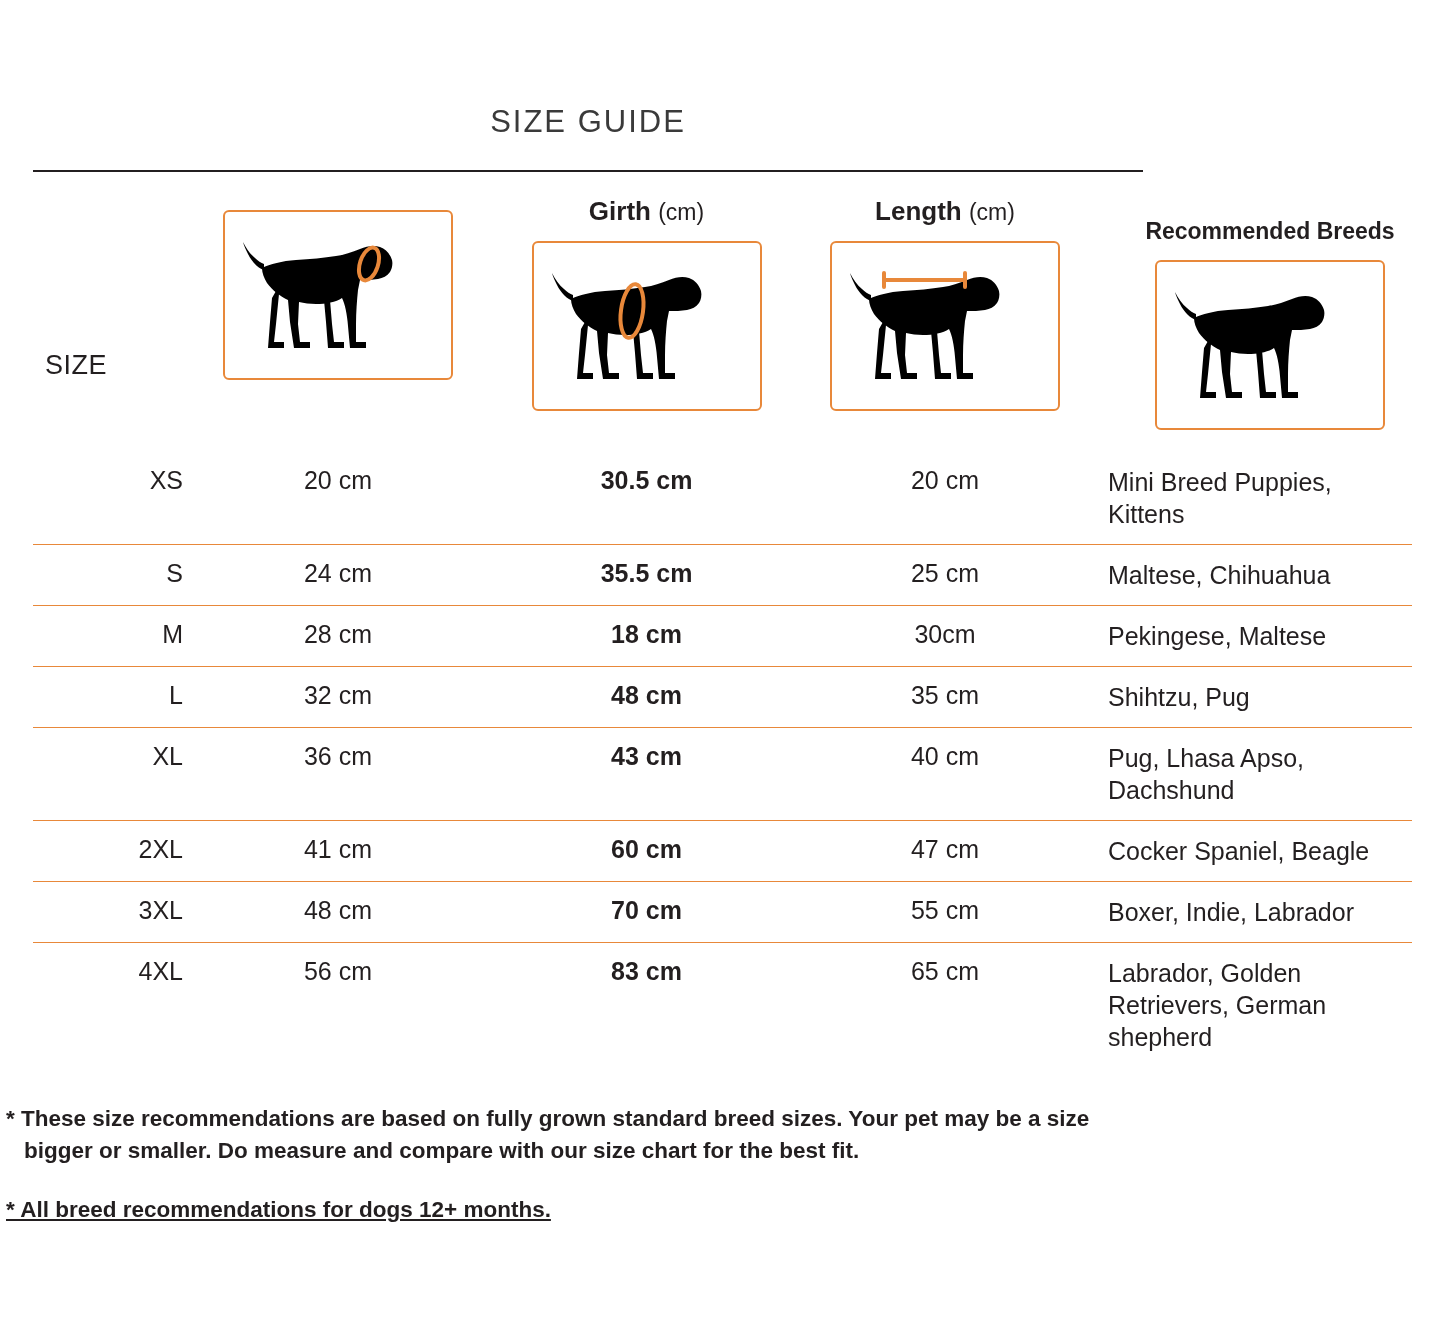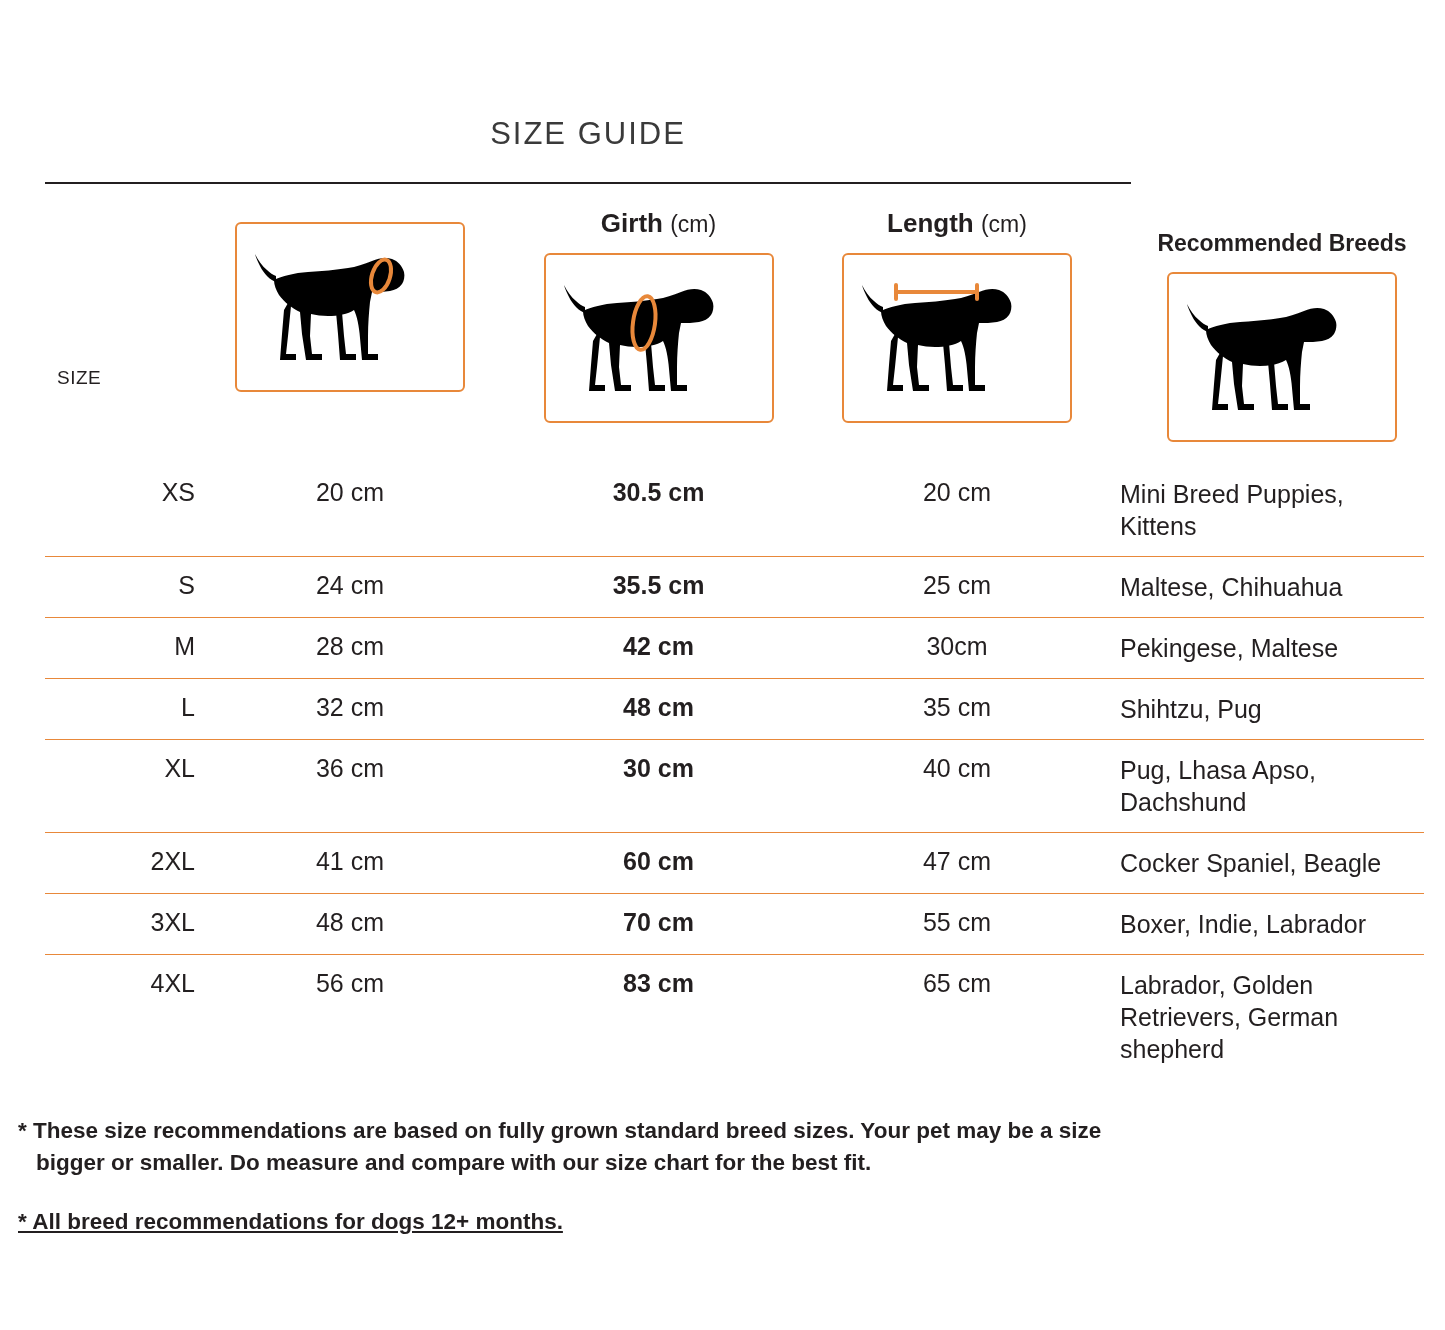--- a/index.html
+++ b/index.html
@@ -12,21 +12,21 @@
     width: 1445px;
     height: 1330px;
     font-family: "Liberation Sans", sans-serif;
     color: #231f20;
     position: relative;
     overflow: hidden;
   }
   .page {
     width: 1176px;
     height: 1330px;
-    padding: 12px;
+    padding: 0;
     position: relative;
   }
   .title {
     text-align: center;
     font-size: 31px;
     letter-spacing: 2px;
     color: #3a3a3a;
     font-weight: 400;
     padding-top: 104px;
   }
@@ -55,21 +55,21 @@
     font-weight: normal;
     font-size: 23px;
   }
   .hdr-breeds {
     font-size: 23px;
     font-weight: bold;
     line-height: 1.2;
     padding-top: 22px;
   }
   .size-word {
-    font-size: 19px;
+    font-size: 27px;
     color: #231f20;
     letter-spacing: 0.5px;
     text-align: left;
     padding-left: 12px;
     align-self: center;
     padding-top: 130px;
   }
   .icon-box {
     width: 230px;
     height: 170px;
@@ -211,35 +211,35 @@
       <tr>
         <td class="col-size">S</td>
         <td class="col-neck">24 cm</td>
         <td class="col-girth">35.5 cm</td>
         <td class="col-len">25 cm</td>
         <td class="col-breed">Maltese, Chihuahua</td>
       </tr>
       <tr>
         <td class="col-size">M</td>
         <td class="col-neck">28 cm</td>
-        <td class="col-girth">42 cm</td>
+        <td class="col-girth">18 cm</td>
         <td class="col-len">30cm</td>
         <td class="col-breed">Pekingese, Maltese</td>
       </tr>
       <tr>
         <td class="col-size">L</td>
         <td class="col-neck">32 cm</td>
         <td class="col-girth">48 cm</td>
         <td class="col-len">35 cm</td>
         <td class="col-breed">Shihtzu, Pug</td>
       </tr>
       <tr>
         <td class="col-size">XL</td>
         <td class="col-neck">36 cm</td>
-        <td class="col-girth">30 cm</td>
+        <td class="col-girth">43 cm</td>
         <td class="col-len">40 cm</td>
         <td class="col-breed">Pug, Lhasa Apso, Dachshund</td>
       </tr>
       <tr>
         <td class="col-size">2XL</td>
         <td class="col-neck">41 cm</td>
         <td class="col-girth">60 cm</td>
         <td class="col-len">47 cm</td>
         <td class="col-breed">Cocker Spaniel, Beagle</td>
       </tr>

